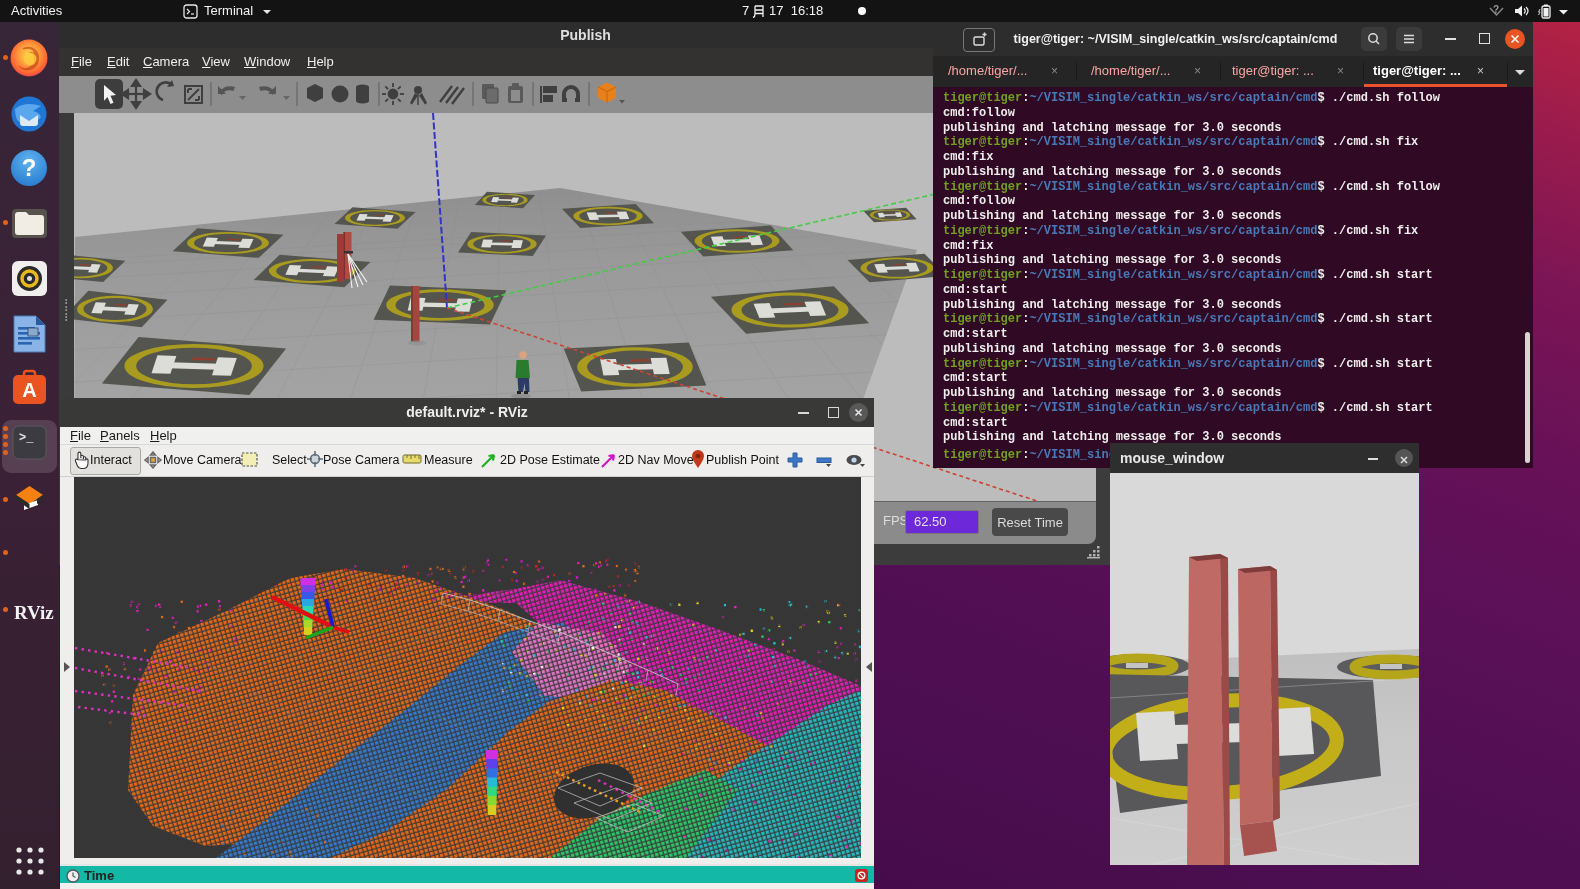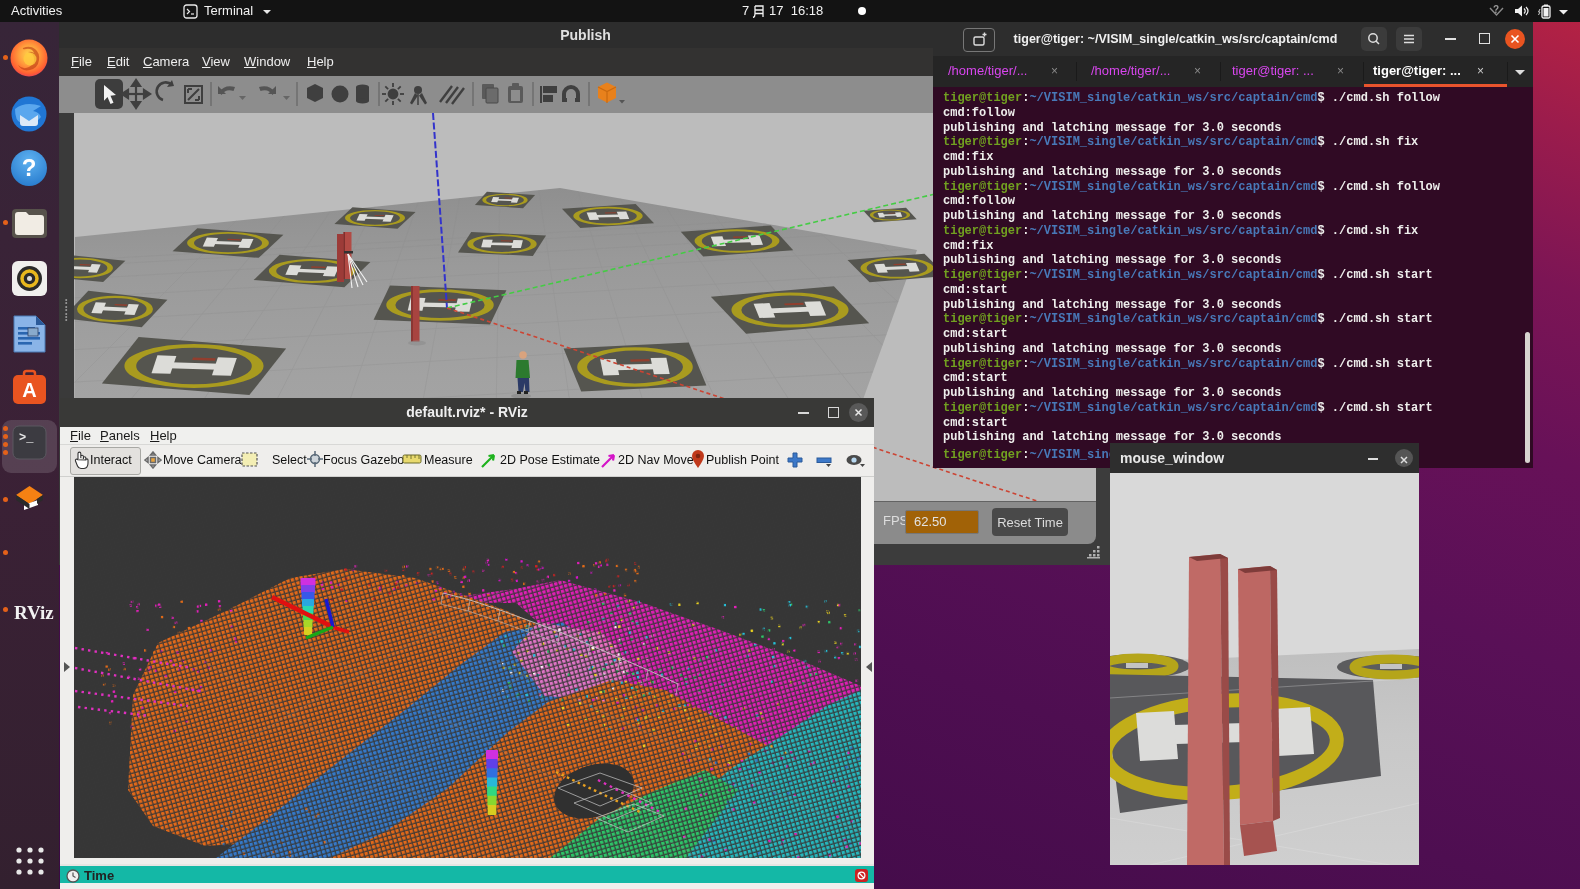--- a/index.html
+++ b/index.html
@@ -20,21 +20,21 @@
 border-radius:0 0 8px 8px;border-top:1px solid #636363;}
 .u{text-decoration:underline;}
 
 #term{left:933px;top:22px;width:600px;height:446px;}
 #term-title{left:0;top:0;width:100%;height:34px;background:#2d2d2d;}
 #term-tabs{left:0;top:34px;width:100%;height:31px;background:#252525;}
 #term-body{left:0;top:65px;width:100%;height:381px;background:#300a24;overflow:hidden;}
 #term-body pre{margin:2px;padding:2px 0 0 8px;font-family:"Liberation Mono",monospace;
 font-size:12px;line-height:14.75px;font-weight:bold;color:#eeeeec;}
 .g{color:#71a020;} .b{color:#4879b8;}
-.tab{position:absolute;top:0;height:31px;font-size:13px;color:#d946ef;}
+.tab{position:absolute;top:0;height:31px;font-size:13px;color:#fca5a5;}
 .tabx{position:absolute;top:8px;font-size:12px;color:#8a8a8a;}
 
 #rviz{left:60px;top:398px;width:814px;height:491px;background:#efeeec;}
 #rv-title{left:0;top:0;width:100%;height:29px;background:#393937;color:#efefef;
 font-weight:bold;font-size:14px;text-align:center;line-height:29px;}
 #rv-menu{left:0;top:29px;width:100%;height:17px;background:#f0f0ee;color:#1a1a1a;font-size:13px;border-bottom:1px solid #d8d8d6;}
 #rv-menu > span{position:absolute;top:1px;}
 #rv-toolbar{left:0;top:47px;width:100%;height:31px;background:#efeeec;border-bottom:1px solid #d0d0ce;}
 .rvbtn{position:absolute;top:3px;height:24px;font-size:12.5px;color:#111;line-height:24px;}
 #rv-view{left:14px;top:79px;width:787px;height:381px;background:#363636;}
@@ -376,21 +376,21 @@
           <circle cx="449" cy="242" r="3.8" fill="#d9a37e"></circle>
           <path d="M442.5 247 h12 l1.5 18 h-14.5z" fill="#2c7a2e"></path>
           <path d="M443.5 265 h11.5 l0.5 14 h-4 l-1-9 -1.5 9 h-4.5z" fill="#2b3a66"></path>
           <rect x="443" y="278" width="4" height="3" fill="#222"></rect>
           <rect x="450" y="278" width="4" height="3" fill="#222"></rect>
         </g>
       </svg>
     </div>
   <div class="abs" id="gz-panel">
     <span class="abs" style="left:809px;top:11px;font-size:13px;color:#dddddd;">FPS:</span>
-    <span class="abs" style="left:831px;top:8px;width:64px;height:22px;background:#a16207;border:1px solid #777;border-radius:2px;color:#e2e2e2;font-size:13px;line-height:22px;padding-left:8px;">62.50</span>
+    <span class="abs" style="left:831px;top:8px;width:64px;height:22px;background:#6d28d9;border:1px solid #777;border-radius:2px;color:#e2e2e2;font-size:13px;line-height:22px;padding-left:8px;">62.50</span>
     <span class="abs" style="left:918px;top:6px;width:76px;height:28px;background:#494949;border-radius:4px;color:#dcdcdc;font-size:13px;text-align:center;line-height:29px;">Reset Time</span>
   </div>
   <svg class="abs" style="left:1028px;top:524px" width="14" height="14">
       <g fill="#b0b0b0">
         <rect x="10" y="0" width="2.5" height="2.5"></rect>
         <rect x="10" y="4" width="2.5" height="2.5"></rect>
         <rect x="10" y="8" width="2.5" height="2.5"></rect>
         <rect x="6" y="4" width="2.5" height="2.5"></rect>
         <rect x="6" y="8" width="2.5" height="2.5"></rect>
         <rect x="2" y="8" width="2.5" height="2.5"></rect>
@@ -506,21 +506,21 @@
       <svg class="abs" style="left:181px;top:7px" width="18" height="16">
         <rect x="1" y="1" width="15" height="13" fill="#f3eeb4" stroke="#555" stroke-width="1.2" stroke-dasharray="2.5 1.5"></rect>
       </svg>
       <span class="rvbtn" style="left:199px;padding-left:13px;">Select</span>
       <svg class="abs" style="left:246px;top:5px" width="18" height="18">
         <g stroke="#5a6a78" stroke-width="1.5" fill="none">
           <circle cx="9" cy="9" r="4.5" fill="#cdd4da"></circle>
           <path d="M9 1 V6 M9 12 V17 M1 9 H6 M12 9 H17"></path>
         </g>
       </svg>
-      <span class="rvbtn" style="left:263px;">Focus Gazebo</span>
+      <span class="rvbtn" style="left:263px;">Pose Camera</span>
       <svg class="abs" style="left:342px;top:9px" width="20" height="12">
         <rect x="1" y="1" width="18" height="8" rx="1.5" fill="#e8d96d" stroke="#6a6a2a" stroke-width="1"></rect>
         <path d="M5 1 v3 M9 1 v4 M13 1 v3 M17 1 v4" stroke="#6a6a2a" stroke-width="0.9"></path>
       </svg>
       <span class="rvbtn" style="left:364px;">Measure</span>
       <svg class="abs" style="left:420px;top:5px" width="20" height="20">
         <path d="M2 17 L14 5 M14 5 l-1 5.5 M14 5 l-5.5 1" stroke="#1db21d" stroke-width="2.2" fill="none"></path>
       </svg>
       <span class="rvbtn" style="left:440px;">2D Pose Estimate</span>
       <svg class="abs" style="left:540px;top:5px" width="20" height="20">

